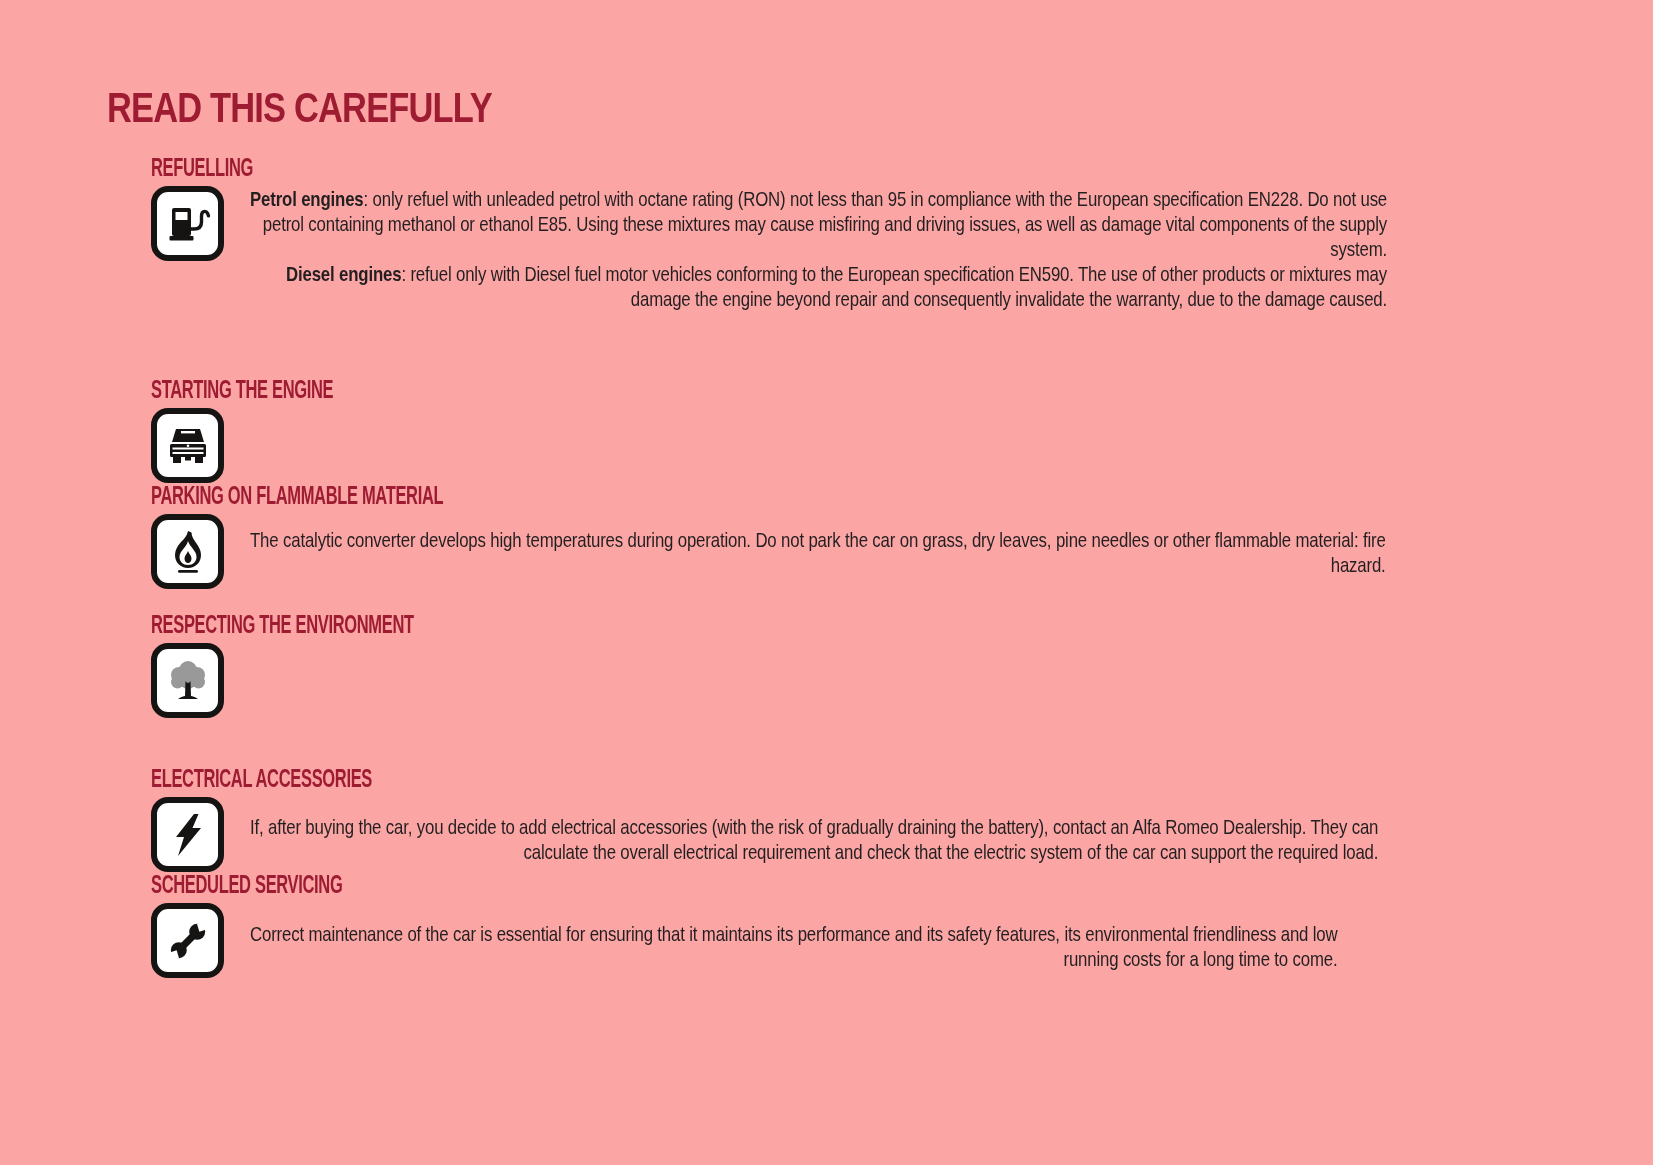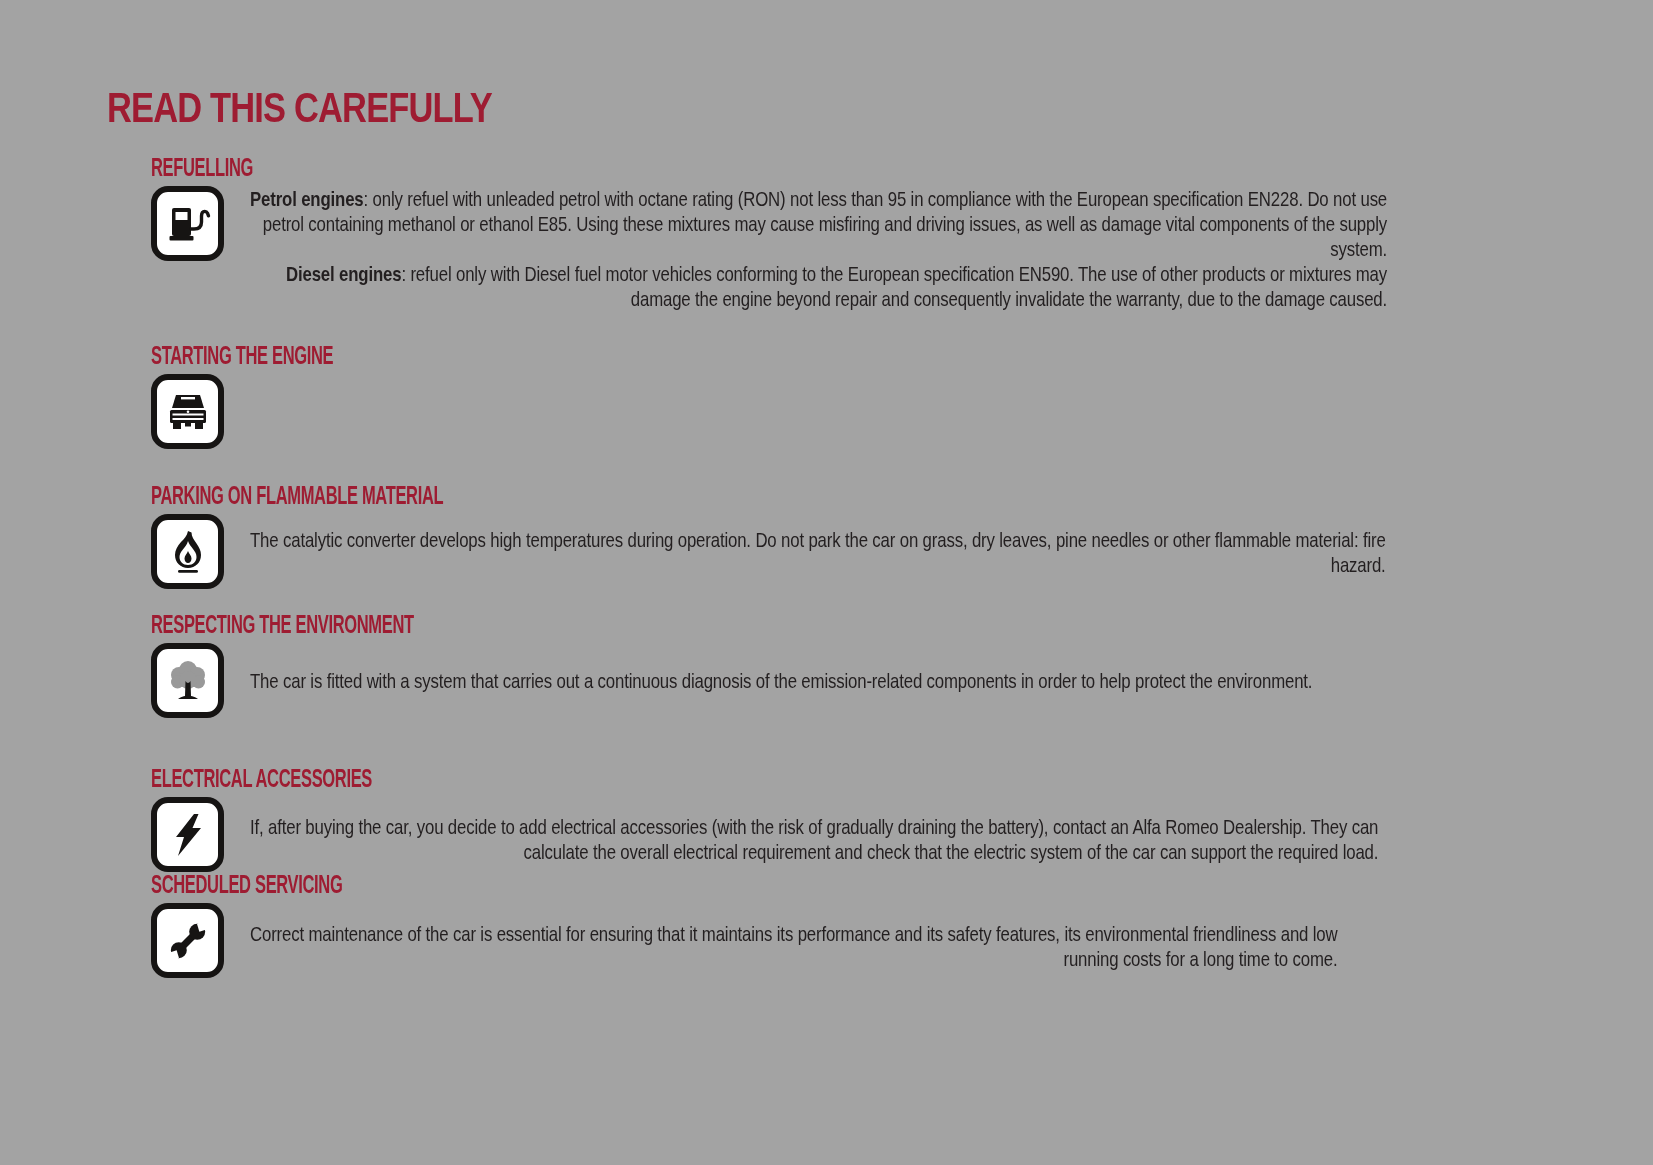--- a/index.html
+++ b/index.html
@@ -1,18 +1,18 @@
 <!DOCTYPE html>
 <html><head>
 <meta charset="utf-8">
 <style>
   * { margin:0; padding:0; box-sizing:border-box; }
   html,body { background:#ffffff; }
   .page {
-    position:relative; width:1653px; height:1165px; background:#a3a3a3;
+    position:relative; width:1653px; height:1165px; background:#fca5a5;
     font-family:"Liberation Sans", sans-serif; overflow:hidden; color:#231f20;
   }
   .title {
     position:absolute; left:107px; top:86px;
     font-size:42px; font-weight:bold; color:#9e1c32;
     letter-spacing:-1px; line-height:44px; white-space:pre;
     transform:scaleX(0.82); transform-origin:0 0;
   }
   .section { position:absolute; left:107px;margin-left:44px; }
   .sec-heading {
@@ -59,21 +59,21 @@
           <div class="line">system.</div>
         </div>
         <div>
           <div class="line"><b>Diesel engines</b><span>: refuel only with Diesel fuel motor vehicles conforming to the European specification EN590. The use of other products or mixtures may</span></div>
           <div class="line">damage the engine beyond repair and consequently invalidate the warranty, due to the damage caused.</div>
         </div>
       </div>
     </div>
   </div>
 
-  <div class="section" style="top:340px">
+  <div class="section" style="top:374px">
     <h2 class="sec-heading">STARTING THE ENGINE</h2>
     <div class="sec-body">
       <div class="icon-box">
         <svg width="46" height="46" viewBox="0 0 46 46">
           <path d="M11 6 h24 l4 13 H7 Z" fill="#161413"></path>
           <rect x="16" y="8" width="14" height="2.4" fill="#ffffff"></rect>
           <rect x="5" y="21" width="36" height="13" rx="1.5" fill="#161413"></rect>
           <rect x="7.5" y="24.5" width="31" height="2" fill="#ffffff"></rect>
           <rect x="7.5" y="29" width="31" height="2" fill="#ffffff"></rect>
           <circle cx="23" cy="22.8" r="1.3" fill="#ffffff"></circle>
@@ -115,25 +115,20 @@
             <circle cx="23" cy="12" r="9"></circle>
             <circle cx="32" cy="17" r="8"></circle>
             <circle cx="12.5" cy="24" r="6.5"></circle>
             <circle cx="33.5" cy="24" r="6.5"></circle>
             <circle cx="23" cy="22" r="9"></circle>
           </g>
           <path d="M20.5 23 L20 38 L26 38 L25.5 23 C24 25.5 22 25.5 20.5 23 Z" fill="#161413"></path>
           <path d="M13 41 c3.5 -2.2 5.5 -3 7 -3 h6 c1.5 0 3.5 0.8 7 3 Z" fill="#161413"></path>
         </svg>
       </div>
-      <div class="text-col" style="padding-top:25px">
-        <div>
-          <div class="line">The car is fitted with a system that carries out a continuous diagnosis of the emission-related components in order to help protect the environment.</div>
-        </div>
-      </div>
     </div>
   </div>
 
   <div class="section" style="top:763px">
     <h2 class="sec-heading">ELECTRICAL ACCESSORIES</h2>
     <div class="sec-body">
       <div class="icon-box">
         <svg width="46" height="46" viewBox="0 0 46 46">
           <path d="M29 2 L11 25 H19 L13 44 L36 16 H27.5 L33.5 2 Z" fill="#161413"></path>
         </svg>

